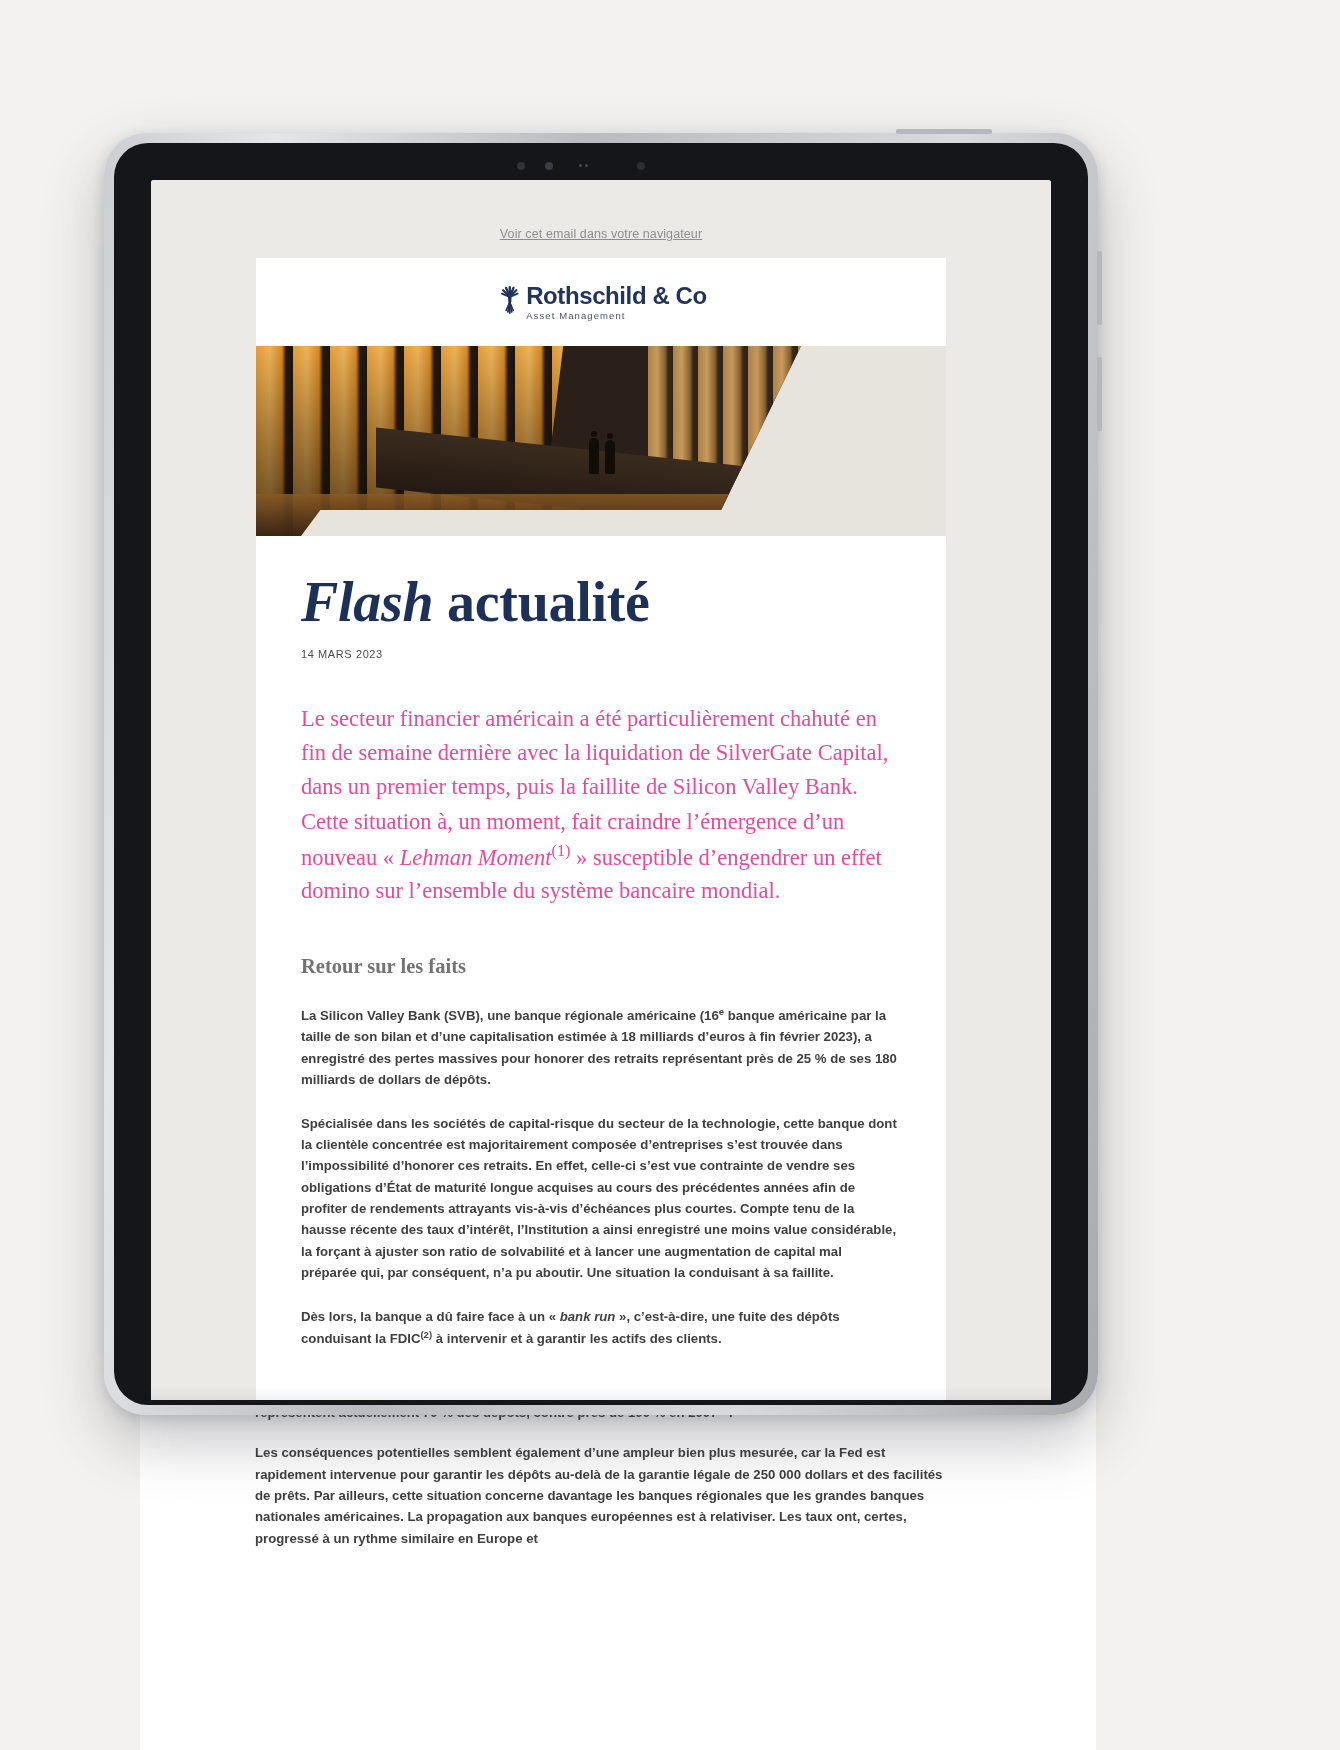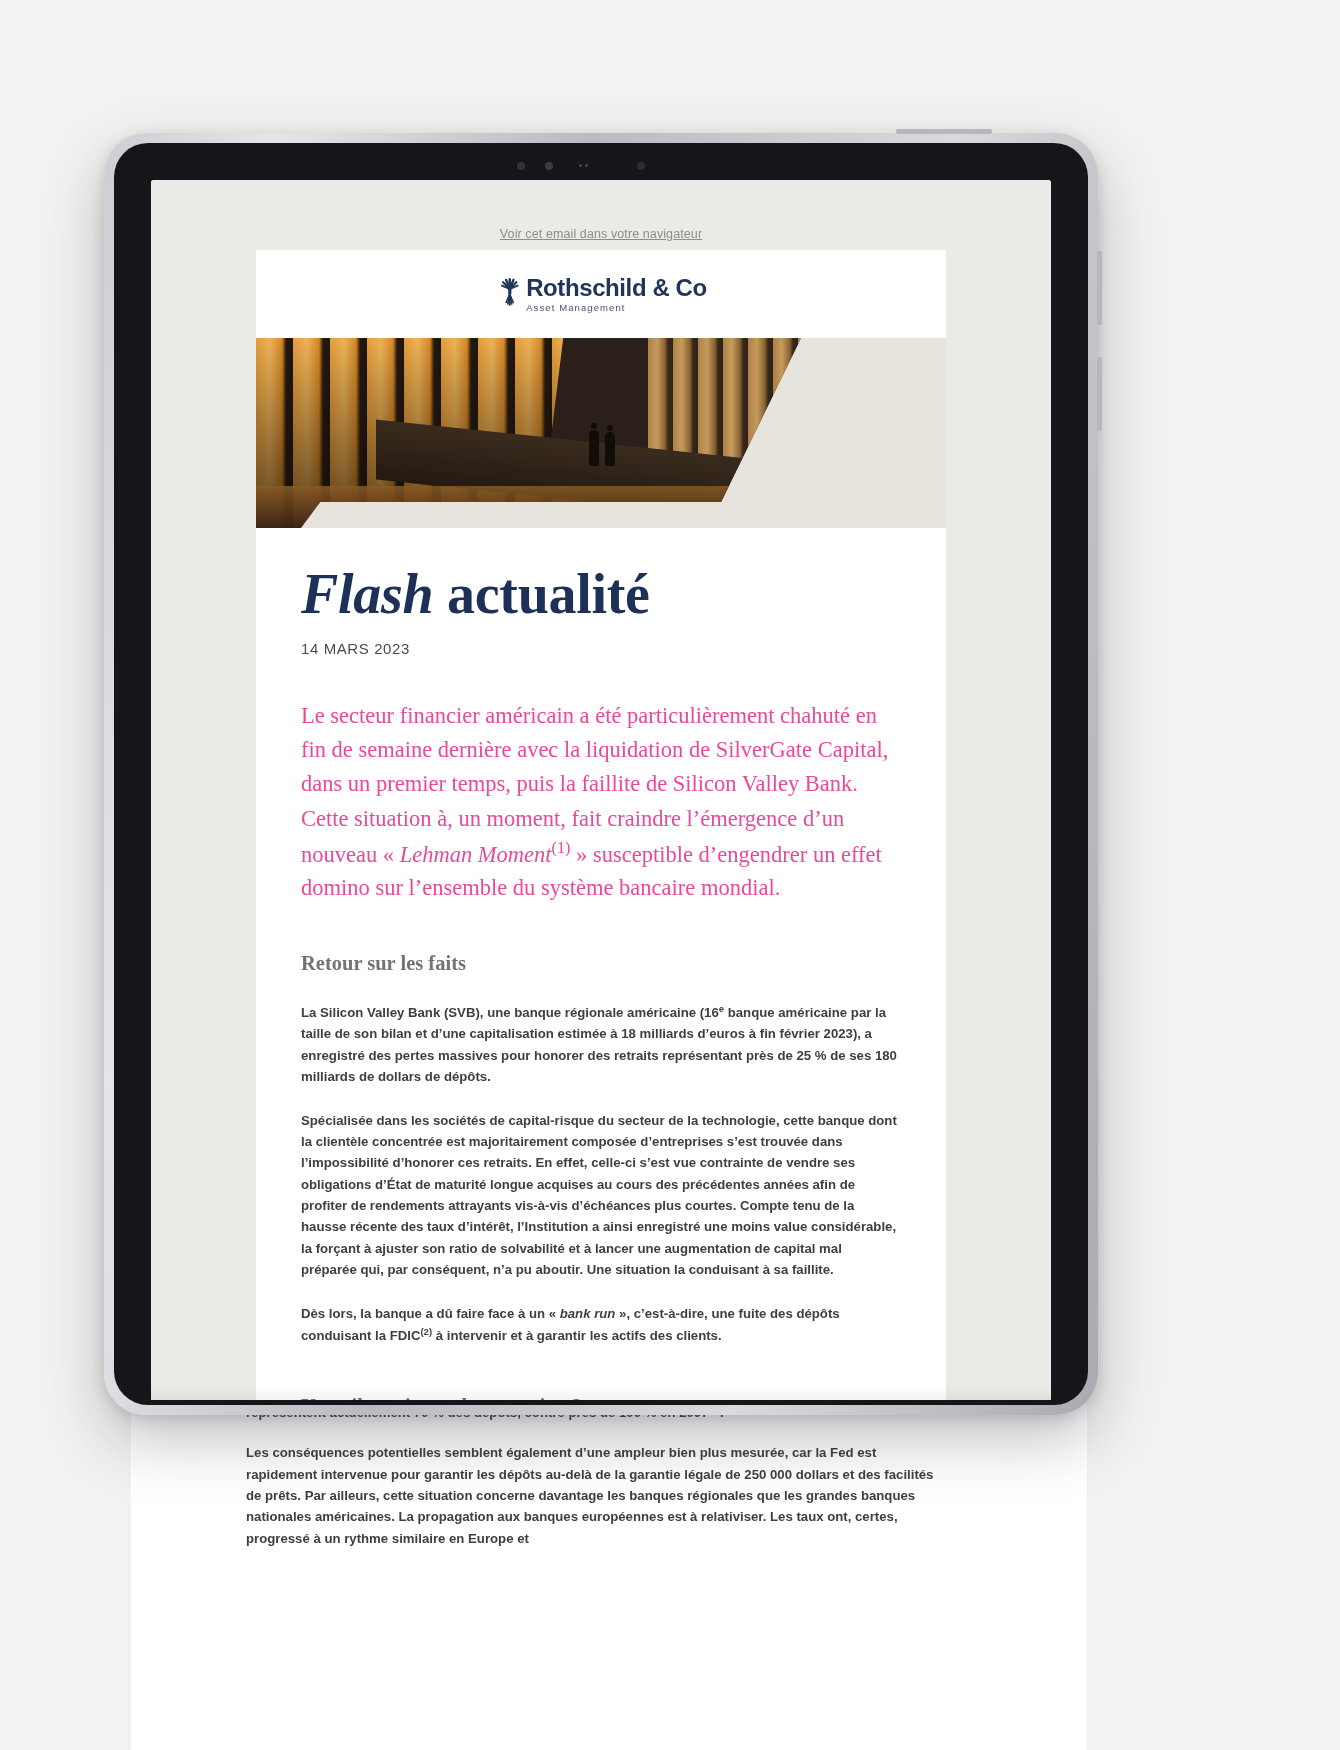--- a/index.html
+++ b/index.html
@@ -11,21 +11,21 @@
     width: 1340px;
     height: 1750px;
     position: relative;
     overflow: hidden;
     font-family: "Liberation Sans", sans-serif;
   }
 
   
   .page-behind {
     position: absolute;
-    left: 131px;
+    left: 140px;
     top: 1380px;
     width: 956px;
     height: 370px;
     background: #ffffff;
     z-index: 1;
   }
   .behind-inner {
     position: absolute;
     left: 115px;
     top: 0px;
@@ -121,21 +121,21 @@
   }
 
   
   .email-canvas {
     position: absolute;
     inset: 0;
     background: #eceae7;
   }
   .preheader {
     text-align: center;
-    padding: 44px 0 8px 0;
+    padding: 44px 0 16px 0;
   }
   .preheader a {
     color: #8d8d8d;
     font-size: 12.5px;
     text-decoration: underline;
     letter-spacing: 0.1px;
   }
   .email-card {
     margin: 0 auto;
     width: 690px;
@@ -280,21 +280,21 @@
     color: #1d3158;
     margin: 0 0 14px 0;
     letter-spacing: -0.3px;
   }
   .title em {
     font-style: italic;
     font-weight: 700;
   }
   .date {
     font-family: "Liberation Sans", sans-serif;
-    font-size: 15px;
+    font-size: 11px;
     color: #4c4c4c;
     letter-spacing: 0.6px;
     margin: 0 0 42px 0;
   }
   .lede {
     font-family: "Liberation Serif", serif;
     font-size: 22.5px;
     line-height: 1.52;
     color: #ec4899;
     margin: 0 0 46px 0;

